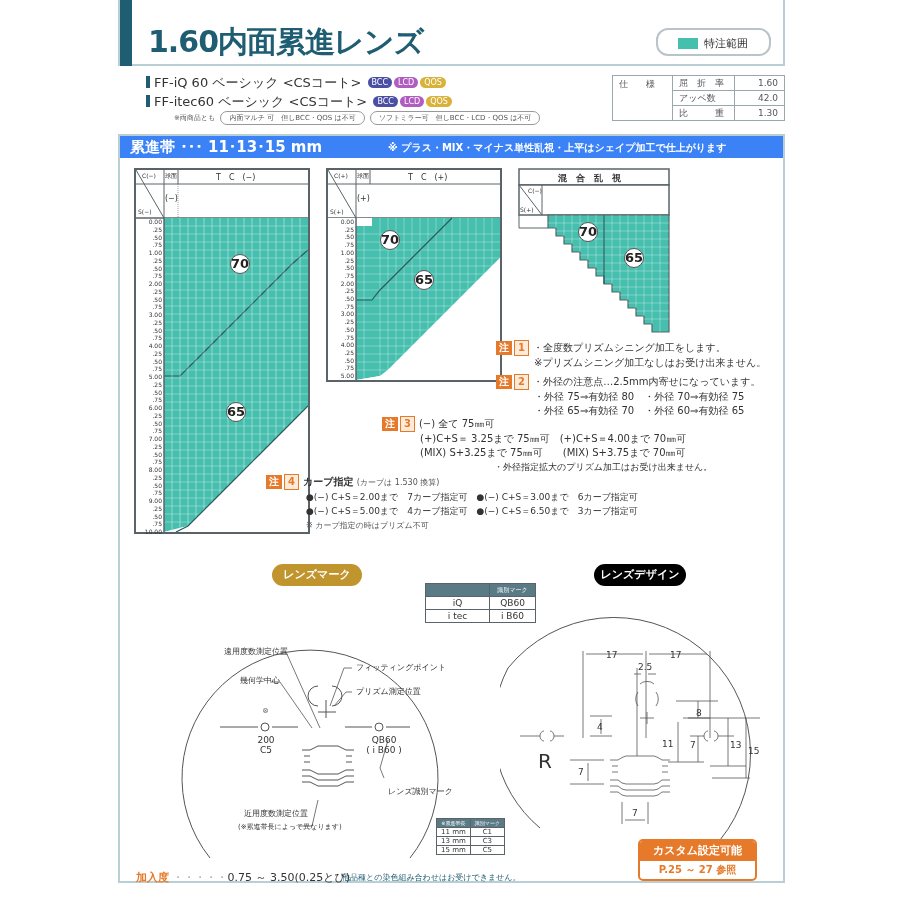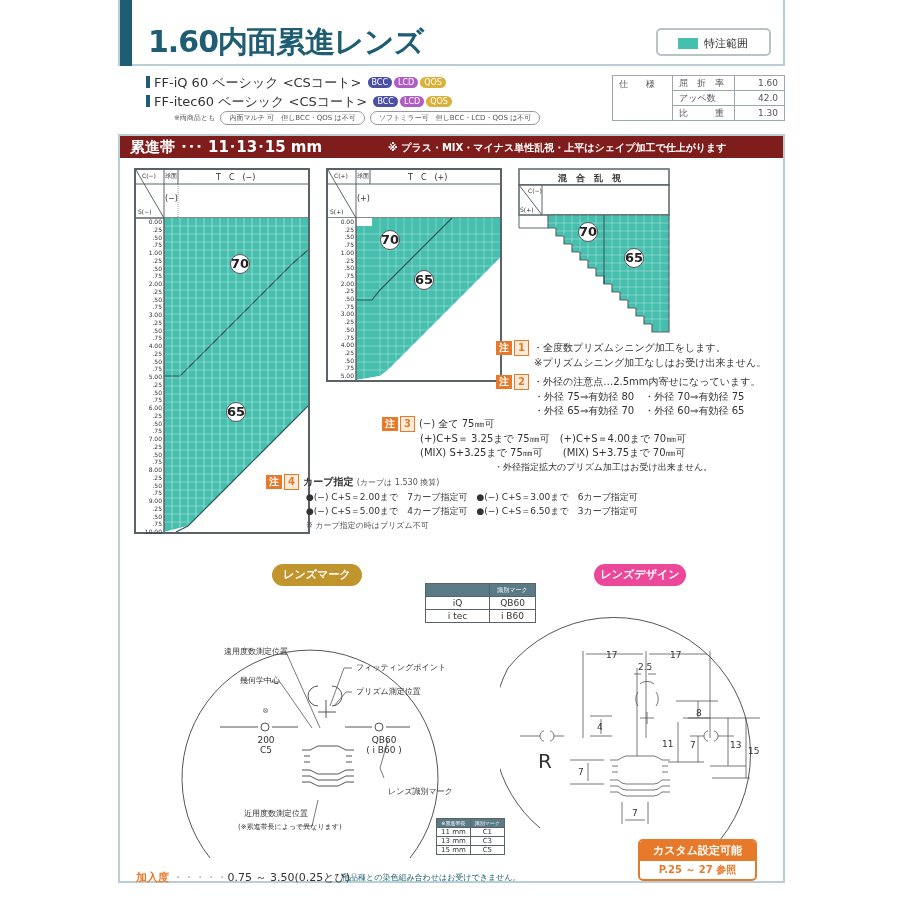--- a/index.html
+++ b/index.html
@@ -3,38 +3,38 @@
 <meta charset="utf-8">
 <style>
   * { box-sizing: border-box; margin: 0; padding: 0; }
   body { width: 900px; height: 900px; background: #ffffff; font-family: "DejaVu Sans", sans-serif; color: #333; position: relative; overflow: hidden; }
   .page { position: absolute; left: 118px; top: 0; width: 667px; height: 883px; }
 
   
   .title-box { position: absolute; left: 0; top: 0; width: 667px; height: 66px; border: 2px solid #b9cfd6; border-top: none; }
   .title-bar { position: absolute; left: 0; top: 0; width: 12px; height: 66px; background: #1e5d72; }
   .title-text { position: absolute; left: 28px; top: 22px; font-size: 30px; font-weight: bold; color: #1e5d72; letter-spacing: -1px; }
-  .legend-box { position: absolute; left: 536px; top: 28px; width: 115px; height: 28px; border: 2px solid #b9c4c9; border-radius: 5px; background:#fff; }
+  .legend-box { position: absolute; left: 536px; top: 28px; width: 115px; height: 28px; border: 2px solid #b9c4c9; border-radius: 12px; background:#fff; }
   .legend-swatch { position: absolute; left: 20px; top: 8px; width: 20px; height: 11px; background: #47bfae; }
   .legend-label { position: absolute; left: 46px; top: 6px; font-size: 11px; color: #333; }
 
   
   .prod { position: absolute; left: 28px; font-size: 13px; color: #333; white-space: nowrap; }
   .prod .bar { display: inline-block; width: 4px; height: 12px; background: #1e5d72; margin-right: 4px; vertical-align: -1px; }
   .badge { display: inline-block; font-size: 8px; color: #fff; border-radius: 7px; padding: 1px 4px; margin-left: 2px; vertical-align: 2px; }
   .note-line { position: absolute; left: 56px; top: 111px; font-size: 7px; color: #555; white-space: nowrap; }
   .pill { display: inline-block; border: 1px solid #999; border-radius: 8px; padding: 1px 8px; margin-left: 3px; }
 
   
   .spec { position: absolute; left: 494px; top: 75px; border-collapse: collapse; font-size: 9px; color: #555; }
   .spec td { border: 1px solid #9aa8ad; height: 15px; padding: 0 6px; }
 
   
   .main-box { position: absolute; left: 0; top: 134px; width: 667px; height: 749px; border: 2px solid #b9cfd6; }
-  .band { position: absolute; left: 0; top: 0; width: 663px; height: 22px; background: #7f1d1d; color: #fff; }
+  .band { position: absolute; left: 0; top: 0; width: 663px; height: 22px; background: #3b82f6; color: #fff; }
   .band-left { position: absolute; left: 10px; top: 2px; font-size: 15px; font-weight: bold; }
   .band-right { position: absolute; left: 268px; top: 5px; font-size: 10px; font-weight: bold; }
 
   
   .chart { position: absolute; border: 2px solid #5a6468; background: #fff; padding-left: 40px; }
   .cell { position: absolute; font-size: 6px; color: #333; }
   .zone-mark { position: absolute; width: 20px; height: 20px; border-radius: 50%; background: #fff; border: 1px solid #555; font-size: 13px; font-weight: bold; text-align: center; line-height: 18px; color: #222; }
   .row-labels { position: absolute; font-size: 6px; color: #333; text-align: right; }
 
   
@@ -402,21 +402,21 @@
             <td>13 mm</td>
             <td>C3</td>
           </tr>
       <tr>
             <td>15 mm</td>
             <td>C5</td>
           </tr>
     </tbody>
       </table>
 
-    <div class="pill-title" style="left:474px;top:428px;width:92px;background:#ec4899">レンズデザイン</div>
+    <div class="pill-title" style="left:474px;top:428px;width:92px;background:#000000">レンズデザイン</div>
     <svg style="position:absolute;left:380px;top:452px" width="280" height="260">
       <path d="M 8 80 A 130 130 0 1 1 220 252" fill="none" stroke="#555" stroke-width="1"></path>
       <path d="M 8 80 A 130 130 0 0 0 40 240" fill="none" stroke="#555" stroke-width="1"></path>
       <g stroke="#555" stroke-width="0.8" fill="none">
         <line x1="83" y1="63" x2="83" y2="150"></line>
           <line x1="146" y1="63" x2="146" y2="150"></line>
           <line x1="210" y1="63" x2="210" y2="150"></line>
         <line x1="86" y1="66" x2="143" y2="66"></line>
           <line x1="149" y1="66" x2="207" y2="66"></line>
         <line x1="137" y1="80" x2="137" y2="168"></line>

